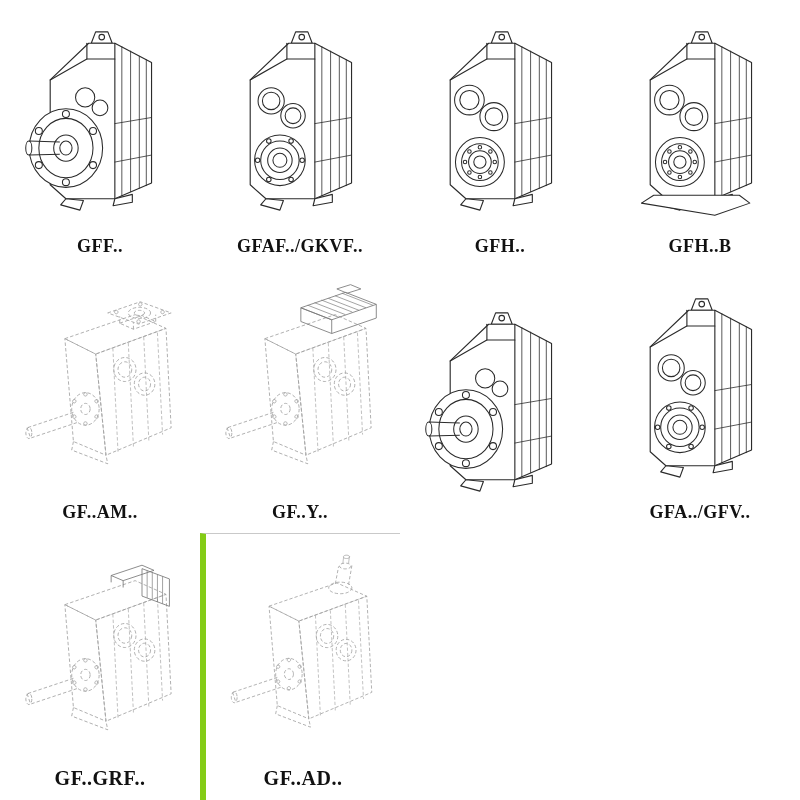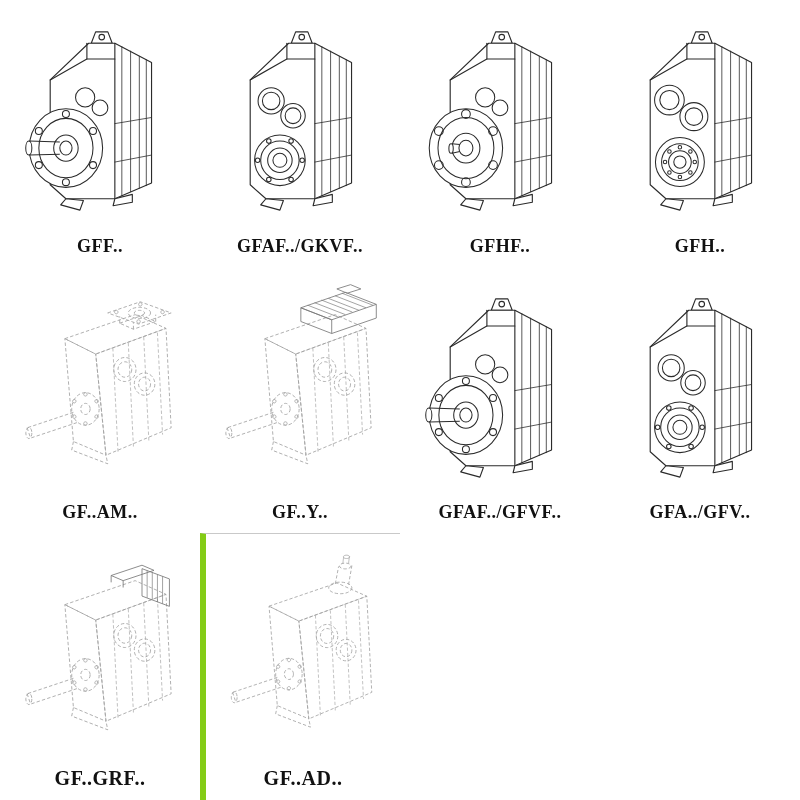--- a/index.html
+++ b/index.html
@@ -206,40 +206,41 @@
     <div class="art">
       <svg class="art-solid" viewBox="0 0 190 230">
           <use href="#body-solid"></use>
           <use href="#det-bore"></use>
         </svg>
     </div>
     <figcaption class="model-label">GFAF../GKVF..</figcaption>
   </figure>
 
 
-  <figure class="cell">
-    <div class="art">
-      <svg class="art-solid" viewBox="0 0 190 230">
-          <use href="#body-solid"></use>
-          <use href="#det-flange-front"></use>
-        </svg>
-    </div>
-    <figcaption class="model-label">GFHF..</figcaption>
-  </figure>
 
   <figure class="cell">
     <div class="art">
       <svg class="art-solid" viewBox="0 0 190 230">
           <use href="#body-solid"></use>
           <use href="#det-bore-big"></use>
         </svg>
     </div>
     <figcaption class="model-label">GFH..</figcaption>
   </figure>
 
+  <figure class="cell">
+    <div class="art">
+      <svg class="art-solid" viewBox="0 0 190 230">
+        <use href="#body-solid"></use>
+          <use href="#det-bore-big"></use>
+        <path d="M42,204 L28,213 L112,227 L152,213 L140,204 Z" fill="#ffffff" stroke="#2b2b2b" stroke-width="1.2" stroke-linejoin="round"></path>
+      </svg>
+    </div>
+    <figcaption class="model-label">GFH..B</figcaption>
+  </figure>
 
   <figure class="cell">
     <div class="art">
       <svg class="art-ghost" viewBox="0 0 210 235">
           <use href="#body-ghost"></use>
           <use href="#det-ghost-am"></use>
         </svg>
     </div>
     <figcaption class="model-label">GF..AM..</figcaption>
   </figure>
@@ -254,21 +255,20 @@
     <figcaption class="model-label">GF..Y..</figcaption>
   </figure>
 
   <figure class="cell">
     <div class="art">
       <svg class="art-solid" viewBox="0 0 190 230">
           <use href="#body-solid"></use>
           <use href="#det-flange-shaft"></use>
         </svg>
     </div>
-    <figcaption class="model-label">GFAF../GFVF..</figcaption>
   </figure>
 
   <figure class="cell">
     <div class="art">
       <svg class="art-solid" viewBox="0 0 190 230">
           <use href="#body-solid"></use>
           <use href="#det-bore"></use>
         </svg>
     </div>
     <figcaption class="model-label">GFA../GFV..</figcaption>

